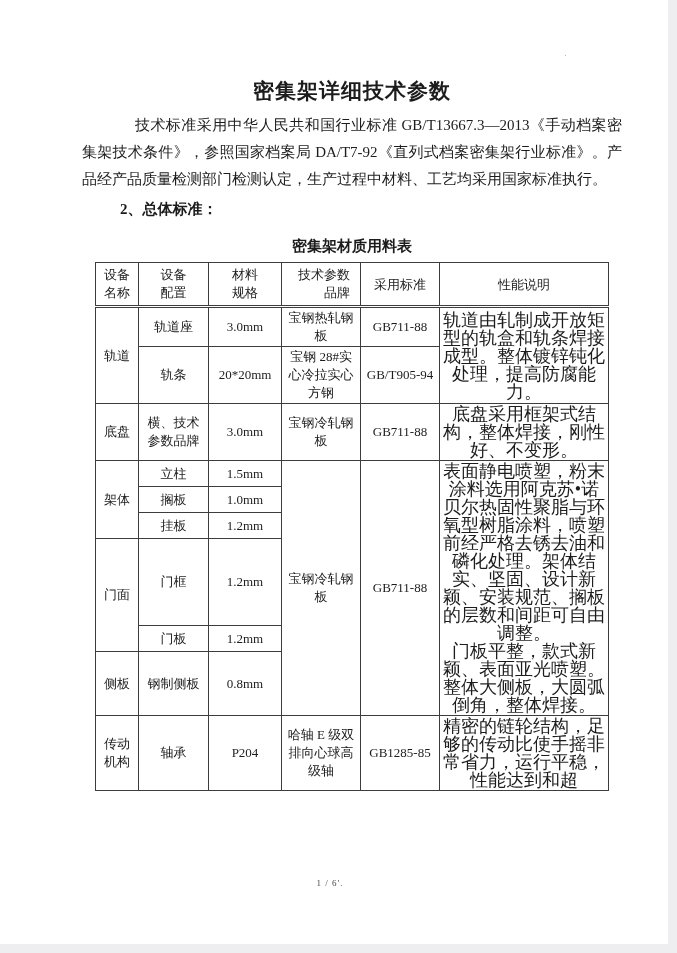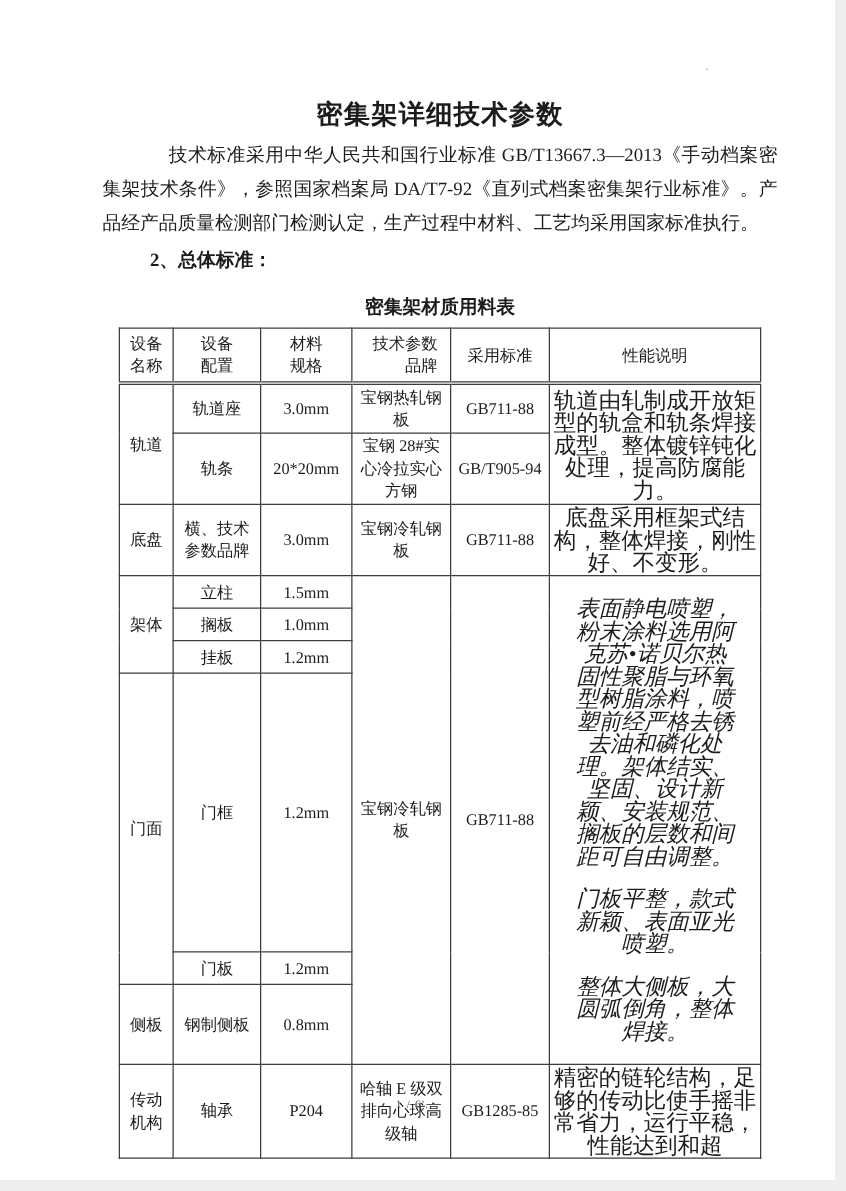--- a/index.html
+++ b/index.html
@@ -74,21 +74,21 @@
   }
   .hw { display: inline-block; vertical-align: middle; }
   .hw.w2 { max-width: 32px; }
   .hw.w4 { max-width: 58px; text-align: right; }
   td.perf {
     text-align: justify;
     padding: 2px 5px;
     line-height: 19px;
     font-size: 18px;
   }
-  td.perf div { margin: 16px; font-style: italic; }
+  td.perf div { margin: 0; }
   .footer {
     position: absolute; left: 0; top: 878px;
     width: 660px;
     text-align: center;
     font-size: 9px; color: #4a4a4a;
     letter-spacing: 1px;
   }
 </style>
 </head>
 <body>

